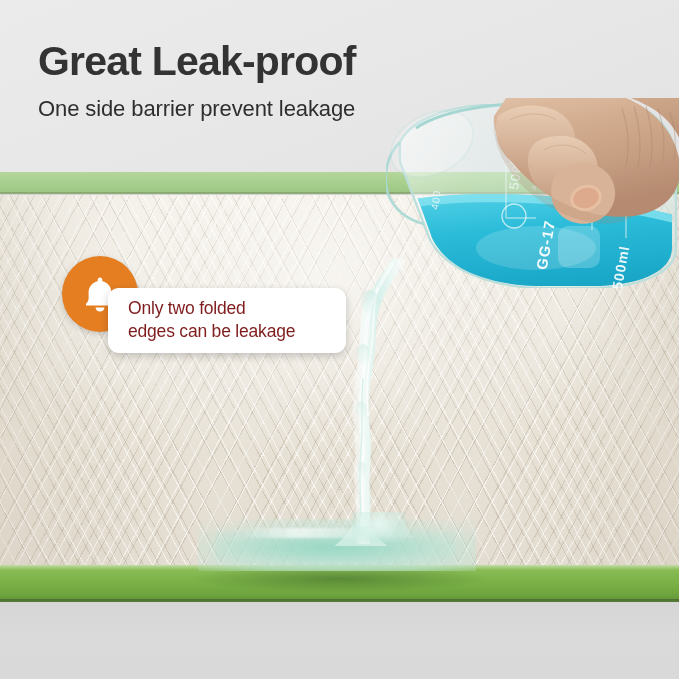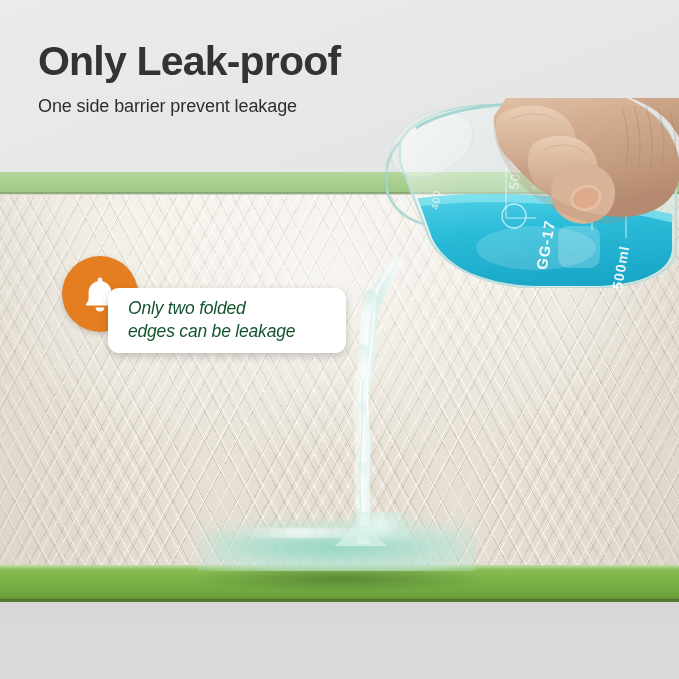--- a/index.html
+++ b/index.html
@@ -11,21 +11,21 @@
   }
   #stage{position:relative;width:679px;height:679px;overflow:hidden;background:#e8e8e8;}
 
   
   .header-band{position:absolute;left:0;top:0;width:679px;height:178px;
     background:linear-gradient(160deg,#ebebeb 0%,#e7e7e7 55%,#e2e2e2 100%);}
   .headline{position:absolute;left:38px;top:40px;width:420px;
     font-size:41px;font-weight:bold;letter-spacing:-0.8px;color:#333333;line-height:1.05;
     white-space:nowrap;}
   .subtitle{position:absolute;left:38px;top:96px;width:440px;
-    font-size:18px;font-weight:normal;color:#2e2e2e;letter-spacing:-0.1px;white-space:nowrap;}
+    font-size:22px;font-weight:normal;color:#2e2e2e;letter-spacing:-0.1px;white-space:nowrap;}
 
   
   .mat-wrap{position:absolute;left:0;top:172px;width:679px;height:432px;overflow:hidden;}
   .mat-top-edge{position:absolute;left:0;top:0;width:679px;height:22px;
     background:linear-gradient(180deg,#b4d69b 0%,#a6ce8c 55%,#9cc583 100%);}
   .mat-top-shadow{position:absolute;left:0;top:20px;width:679px;height:4px;
     background:linear-gradient(180deg,rgba(110,120,90,.45),rgba(110,120,90,0));}
   .mat-face{position:absolute;left:0;top:23px;width:679px;height:372px;
     background:
       linear-gradient(180deg,#f3efe7 0%,#ece7dd 28%,#e7e1d5 70%,#e3dcd0 100%);
@@ -72,30 +72,30 @@
   
   .vessel{position:absolute;left:386px;top:98px;width:293px;height:190px;}
 
   
   .callout-badge{position:absolute;left:62px;top:256px;width:76px;height:76px;border-radius:50%;
     background:#e57e21;display:flex;align-items:center;justify-content:center;
     box-shadow:0 2px 6px rgba(0,0,0,.18);}
   .callout-card{position:absolute;left:108px;top:288px;width:238px;height:65px;
     background:#ffffff;border-radius:11px;box-shadow:0 3px 9px rgba(0,0,0,.20);}
   .callout-text{position:absolute;left:128px;top:297px;width:215px;
-    font-size:17.5px;line-height:1.32;color:#14532d;font-weight:normal;letter-spacing:-0.2px;font-style:italic;}
+    font-size:17.5px;line-height:1.32;color:#7f1d1d;font-weight:normal;letter-spacing:-0.2px;}
   .callout-text span{display:block;}
 </style>
 </head>
 <body>
 
 <div id="stage">
 
   <div class="header-band"></div>
-  <div class="headline">Only Leak-proof</div>
+  <div class="headline">Great Leak-proof</div>
   <div class="subtitle">One side barrier prevent leakage</div>
 
   <div class="mat-wrap">
     <div class="mat-top-edge"></div>
     <div class="mat-top-shadow"></div>
     <div class="mat-face">
       <div class="mat-texture"></div>
       <div class="mat-sheen"></div>
     </div>
     <div class="mat-bottom-edge"></div>

